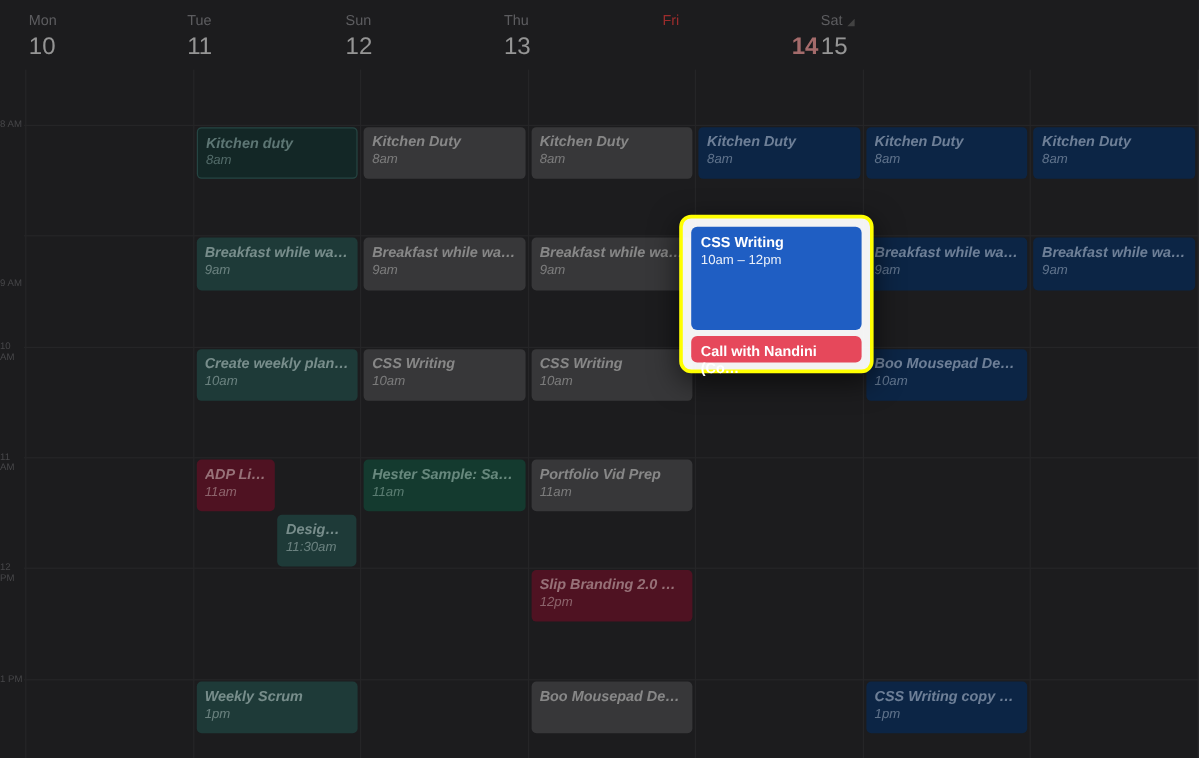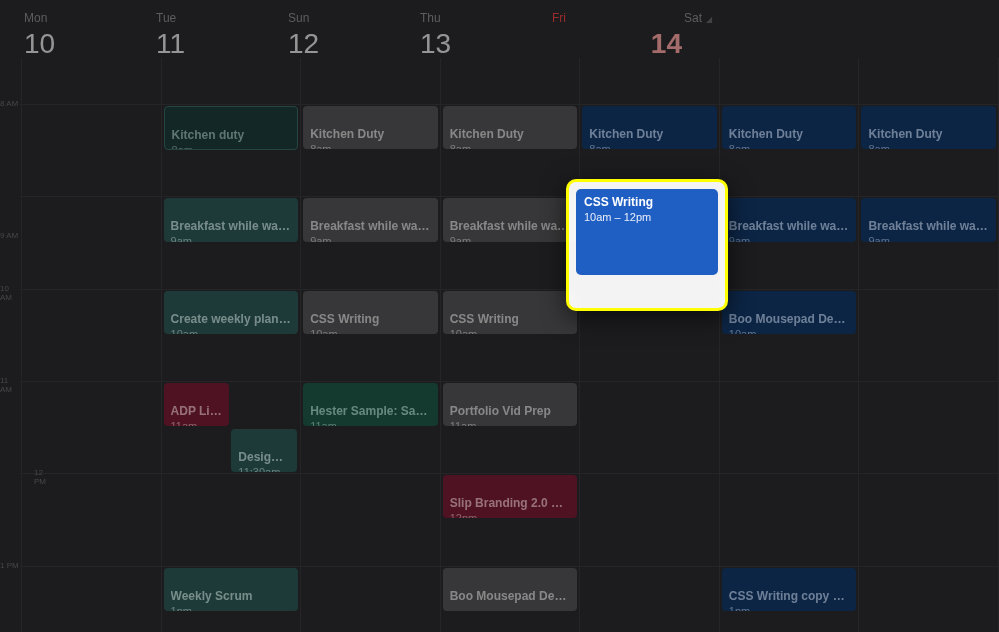--- a/index.html
+++ b/index.html
@@ -37,21 +37,21 @@
     padding-left: 2px;
     padding-top: 8px;
   }
   .day-name {
     font-size: 12px;
     font-weight: 500;
     color: #8e8e93;
     display: inline-block;
   }
   .day-number {
-    font-size: 28px;
+    font-size: 20px;
     font-weight: 300;
     color: #e5e5e5;
     margin-top: 2px;
   }
   .day-header.today .day-name {
     color: #ef4444;
     font-weight: 400;
   }
   .day-header.today .day-number {
     color: #fca5a5;
@@ -89,25 +89,26 @@
     top: 58px;
     bottom: 0;
     width: 1px;
     background: #3a3a3c;
   }
 
   
   .event {
     position: absolute;
     border-radius: 4px;
-    padding: 21px 7px;
+    padding: 5px 7px;
     overflow: hidden;
     font-size: 12px;
     line-height: 1.25;
     cursor: default;
+    font-style: italic;
   }
   .event .ev-title {
     font-weight: 600;
     white-space: nowrap;
     overflow: hidden;
     text-overflow: ellipsis;
   }
   .event .ev-time {
     font-size: 11px;
     opacity: 0.85;
@@ -160,40 +161,43 @@
 <div class="calendar">
 
   <div class="day-headers">
     <div class="hour-gutter-header"></div>
 
   <div class="day-header"><span class="day-name">Mon</span><div class="day-number">10</div></div>
       <div class="day-header"><span class="day-name">Tue</span><div class="day-number">11</div></div>
       <div class="day-header"><span class="day-name">Sun</span><div class="day-number">12</div></div>
       <div class="day-header"><span class="day-name">Thu</span><div class="day-number">13</div></div>
       <div class="day-header today"><span class="day-name">Fri</span><div class="day-number">14</div></div>
-      <div class="day-header"><span class="day-name">Sat</span><span class="weekday-marker">◢</span></div>
+      <div class="day-header"><span class="day-name">Sat</span><span class="weekday-marker">◢</span><div class="day-number">15</div></div>
     </div>
 
   <div class="highlight-box" id="highlight" style="left: 566px; top: 179px; width: 162px; height: 132px;">
       <div class="h-event h-blue" style="height: 86px;">
         <div class="h-title">CSS Writing</div>
         <div class="h-time">10am – 12pm</div>
+      </div>
+      <div class="h-event h-red" style="height: 22px;">
+        <div class="h-title">Call with Nandini (Co…</div>
       </div>
     </div>
 
 <div class="hour-line" style="top: 104.15px;"></div>
     <div class="hour-label" style="top: 99.15px;">8 AM</div>
     <div class="hour-line" style="top: 196.45px;"></div>
     <div class="hour-label" style="top: 191.45px; margin-top: 40px;">9 AM</div>
     <div class="hour-line" style="top: 288.75px;"></div>
     <div class="hour-label" style="top: 283.75px;">10 AM</div>
     <div class="hour-line" style="top: 381.05px;"></div>
     <div class="hour-label" style="top: 376.05px;">11 AM</div>
     <div class="hour-line" style="top: 473.35px;"></div>
-    <div class="hour-label" style="top: 468.35px; padding-left: 34px;">12 PM</div>
+    <div class="hour-label" style="top: 468.35px;">12 PM</div>
     <div class="hour-line" style="top: 565.65px;"></div>
     <div class="hour-label" style="top: 560.65px;">1 PM</div>
     <div class="day-sep" style="left: 21px;"></div>
     <div class="day-sep" style="left: 160.57px;"></div>
     <div class="day-sep" style="left: 300.14px;"></div>
     <div class="day-sep" style="left: 439.71px;"></div>
     <div class="day-sep" style="left: 579.28px;"></div>
     <div class="day-sep" style="left: 718.85px;"></div>
     <div class="day-sep" style="left: 858.42px;"></div>
     <div class="day-sep" style="left: 997.99px;"></div>

